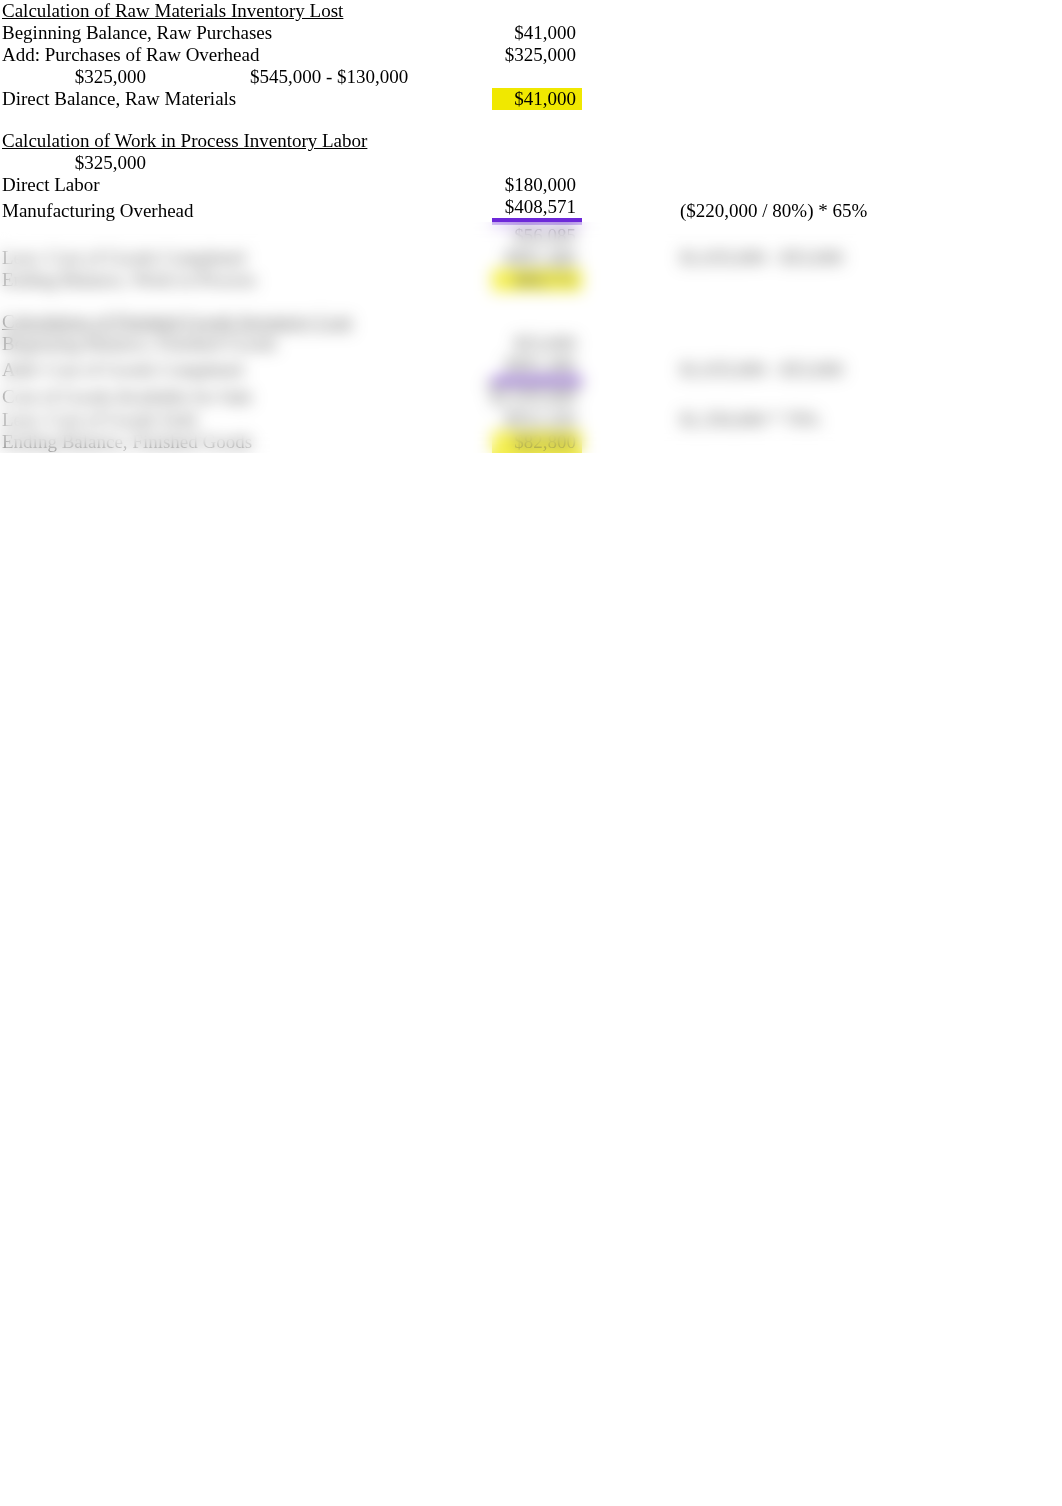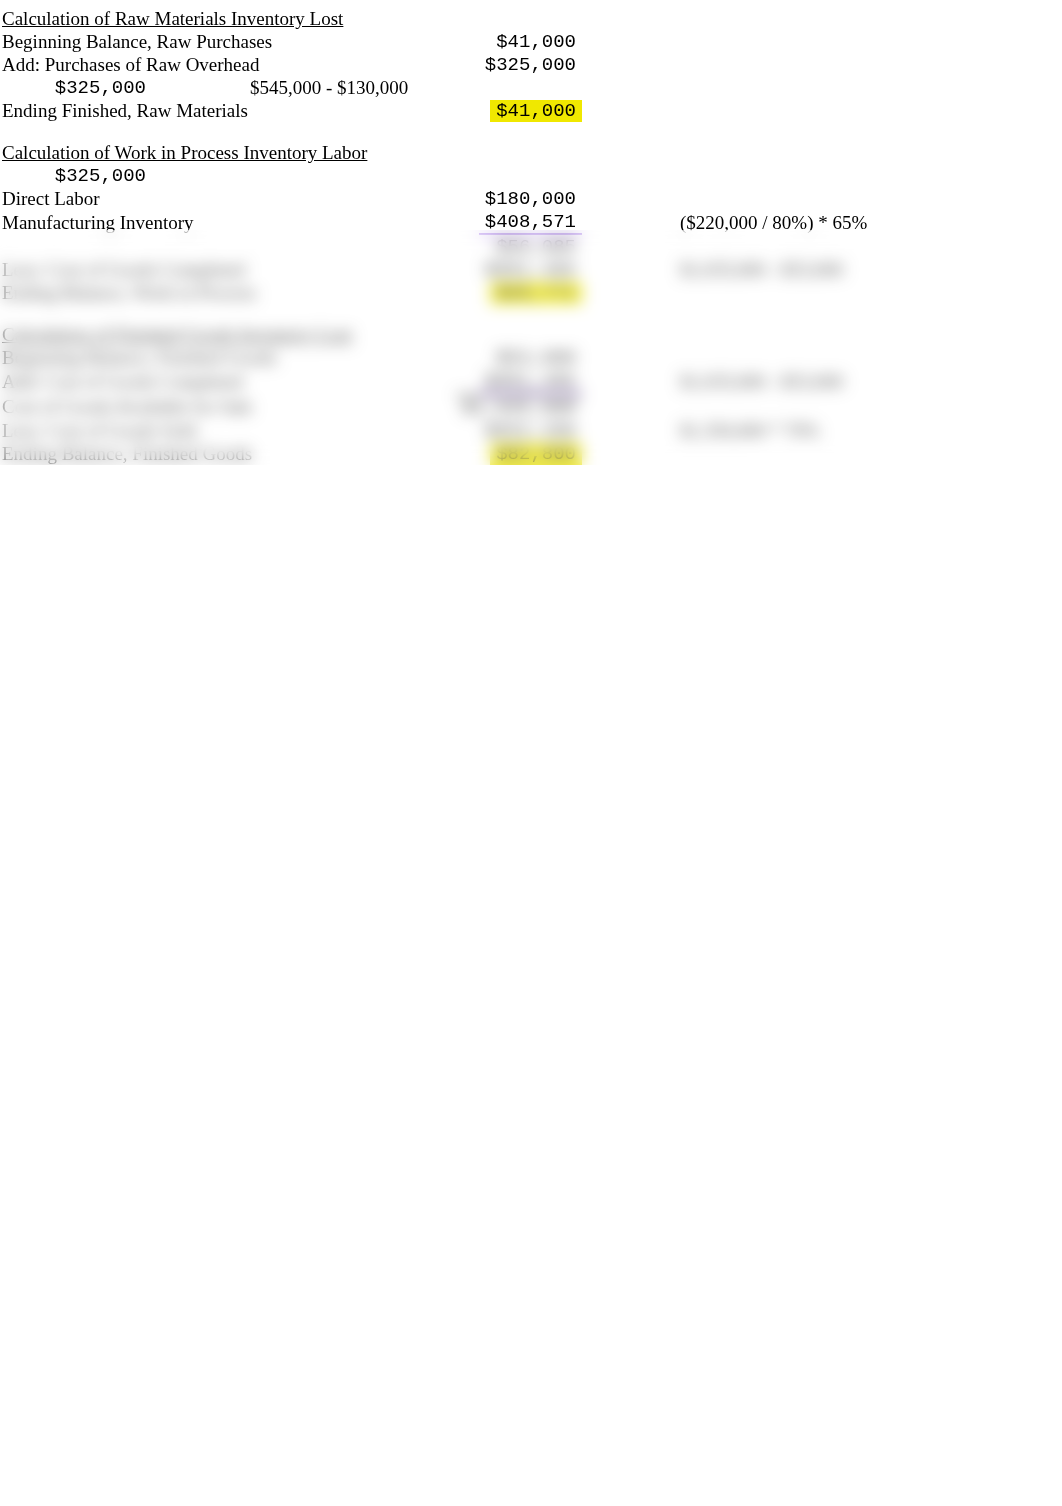--- a/index.html
+++ b/index.html
@@ -35,49 +35,47 @@
     }
     .underline {
       text-decoration: underline;
     }
     .highlight {
       background: #f0e800;
     }
     .amount-inner {
       display: inline-block;
       min-width: 90px;
-      text-align: left;
+      text-align: right;
       padding: 0 6px;
-      font-family: Liberation Mono, monospace;
     }
     .double-border-top {
       border-top: 3px double black;
     }
     .border-bottom {
-      border-bottom: 2px solid #6d28d9;
+      border-bottom: 7px solid #6d28d9;
     }
     .spacer {
       height: 20px;
     }
     .blur-overlay {
       position: absolute;
       left: 0;
       width: 1062px;
       backdrop-filter: blur(8px);
       -webkit-backdrop-filter: blur(8px);
       background: rgba(255,255,255,0.3);
       pointer-events: none;
     }
     .blur-1 {
       top: 222px;
       height: 260px;
     }
     .content-wrap {
       position: relative;
-      margin-top: 8px;
     }
   </style>
 </head>
 <body>
 
 <div class="content-wrap">
 
   <div class="row">
     <div class="col-label underline">Calculation of Raw Materials Inventory Lost</div>
     <div class="col-amount"></div>
@@ -95,21 +93,21 @@
     <div class="col-amount"><span class="amount-inner">$325,000</span></div>
     <div class="col-note"></div>
   </div>
 
   <div class="row">
     <div class="col-amount"><span class="amount-inner">$325,000</span></div>
     <div class="col-note">$545,000 - $130,000</div>
   </div>
 
   <div class="row">
-    <div class="col-label">Ending Finished, Raw Materials</div>
+    <div class="col-label">Direct Balance, Raw Materials</div>
     <div class="col-amount"><span class="amount-inner highlight">$41,000</span></div>
     <div class="col-note"></div>
   </div>
 
   <div class="spacer"></div>
 
   <div class="row">
     <div class="col-label underline">Calculation of Work in Process Inventory Labor</div>
     <div class="col-amount"></div>
     <div class="col-note"></div>
@@ -120,21 +118,21 @@
     <div class="col-note"></div>
   </div>
 
   <div class="row">
     <div class="col-label">Direct Labor</div>
     <div class="col-amount"><span class="amount-inner">$180,000</span></div>
     <div class="col-note"></div>
   </div>
 
   <div class="row">
-    <div class="col-label">Manufacturing Inventory</div>
+    <div class="col-label">Manufacturing Overhead</div>
     <div class="col-amount"><span class="amount-inner border-bottom">$408,571</span></div>
     <div class="col-note">($220,000 / 80%) * 65%</div>
   </div>
 
   <div class="row">
     <div class="col-label"></div>
     <div class="col-amount"><span class="amount-inner">$56,085</span></div>
     <div class="col-note"></div>
   </div>
 

